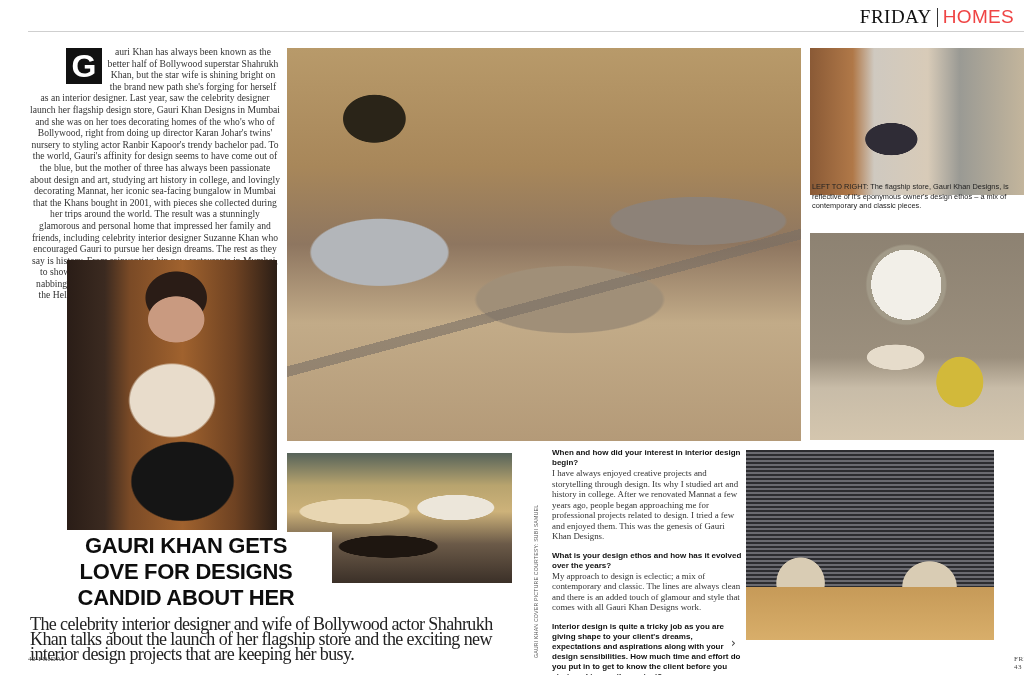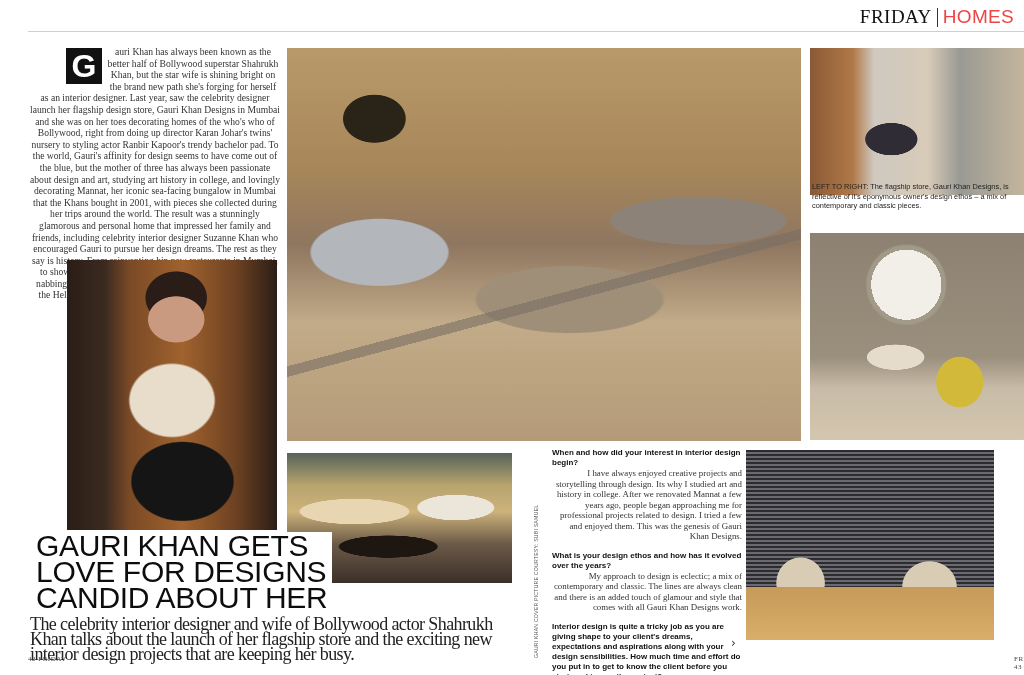--- a/index.html
+++ b/index.html
@@ -71,29 +71,29 @@
       #333;
   }
   .ph-bottom-right::after { content: ""; position: absolute; left: 0; right: 0; bottom: 0; height: 28%; background: linear-gradient(180deg, #c69a58, #d8ae6a); }
 
   
   .caption { left: 812px; top: 182px; width: 210px; font-family: "Liberation Sans", sans-serif; font-size: 7.4px; line-height: 9.5px; color: #222; }
 
   
   .headline-box { left: 28px; top: 532px; width: 304px; height: 82px; background: #fff; }
   .headline {
-    left: 36px; top: 533px; width: 300px; font-family: "Liberation Sans", sans-serif; font-weight: normal;
-    font-size: 30px; line-height: 26px; color: #0d0d0d; text-align: left; letter-spacing: -0.3px;
+    left: 36px; top: 533px; width: 300px; font-family: "Liberation Sans", sans-serif; font-weight: bold;
+    font-size: 22px; line-height: 26px; color: #0d0d0d; text-align: center; letter-spacing: -0.3px;
   }
   .standfirst { left: 30px; top: 617px; width: 470px; font-family: "Liberation Serif", serif; font-size: 18px; line-height: 15px; color: #222; letter-spacing: -0.6px; }
 
   
   .qa { left: 552px; top: 448px; width: 190px; font-size: 8.9px; line-height: 10.5px; color: #333; }
   .q { font-family: "Liberation Sans", sans-serif; font-weight: bold; font-size: 8px; line-height: 10px; color: #111; }
-  .a { font-family: "Liberation Serif", serif; margin-bottom: 9px; text-align: right; }
+  .a { font-family: "Liberation Serif", serif; margin-bottom: 9px; }
   .next-arrow { left: 731px; top: 636px; font-family: "DejaVu Sans", sans-serif; font-size: 12px; color: #333; }
 
   .credit { left: 533px; top: 658px; transform-origin: left top; transform: rotate(-90deg); font-family: "Liberation Sans", sans-serif; font-size: 5.2px; letter-spacing: 0.2px; color: #555; white-space: nowrap; }
 
   .folio { font-family: "Liberation Serif", serif; font-size: 7px; color: #444; letter-spacing: 0.5px; }
   .folio-left { left: 28px; top: 655px; }
   .folio-right { left: 1014px; top: 655px; }
 </style>
 </head>
 <body>

